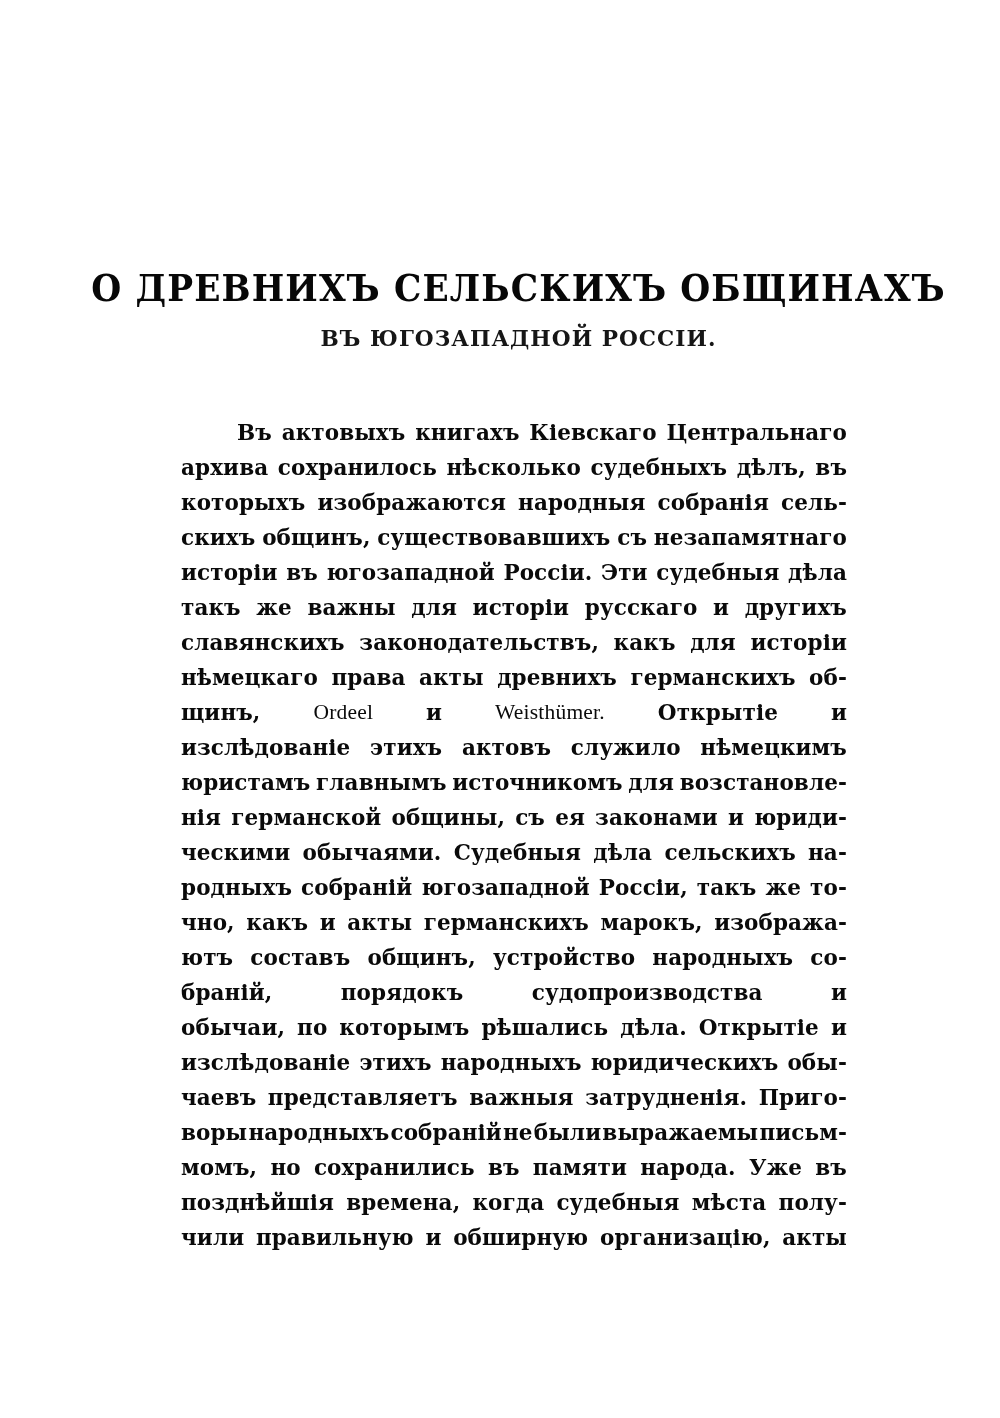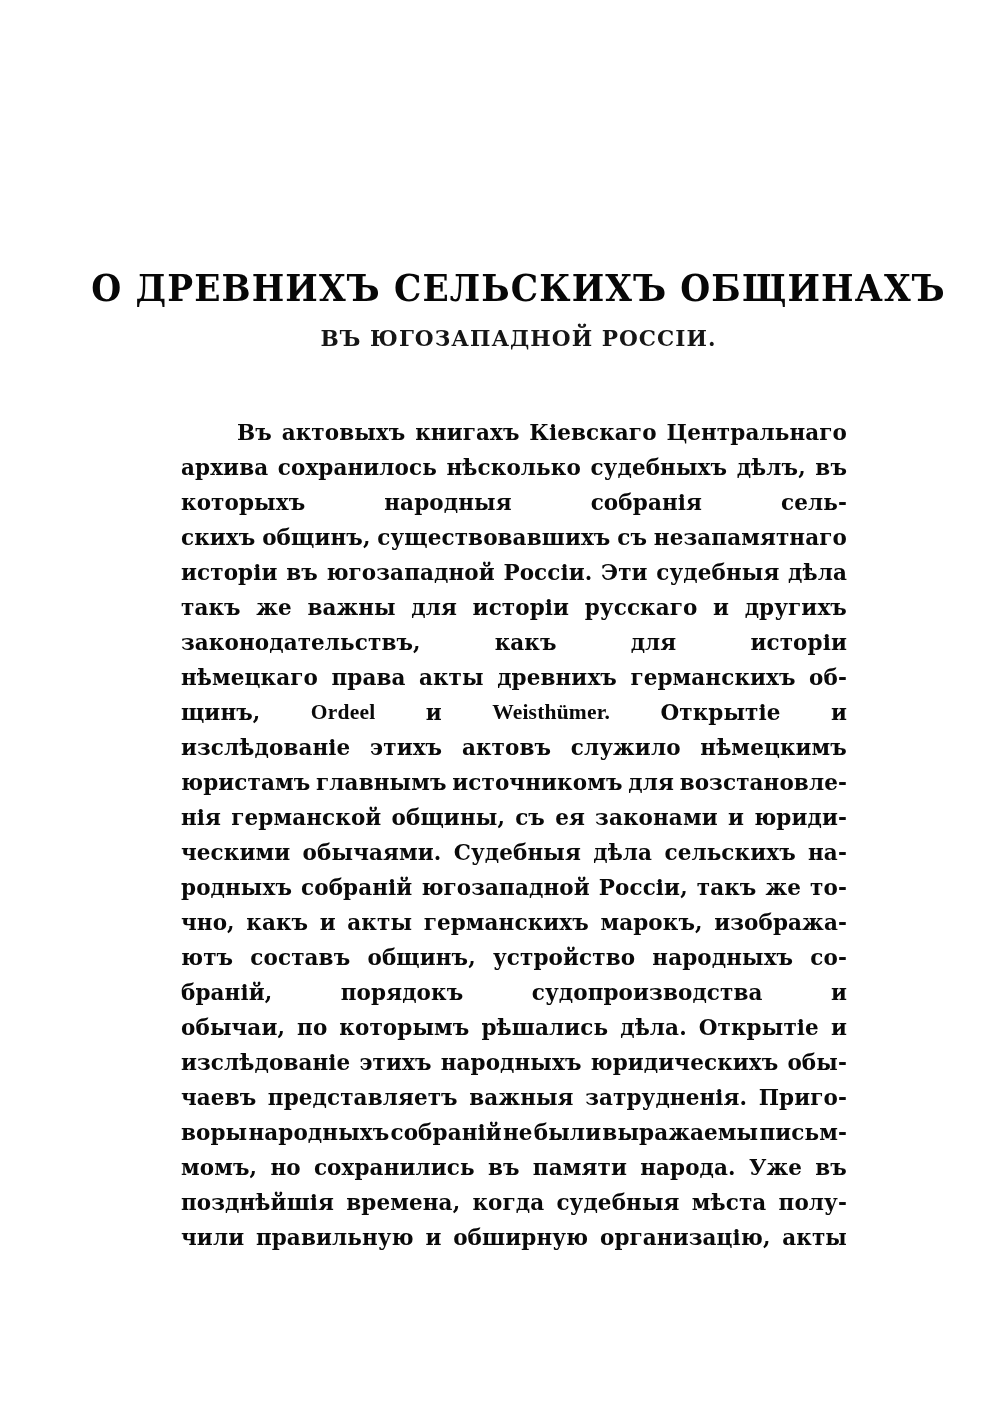--- a/index.html
+++ b/index.html
@@ -96,21 +96,21 @@
 
   .body-line.last {
     display: flex;
     justify-content: space-between;
     width: 100%;
   }
 
   
   .roman {
     font-family: "Liberation Serif", "DejaVu Serif", serif;
-    font-weight: 700;
+    font-weight: 400;
     font-size: 21.5px;
     letter-spacing: 0.2px;
   }
 </style>
 </head>
 <body>
 
 <div class="page">
 
   <div class="title-block">
@@ -129,20 +129,21 @@
       <span class="body-line justify">
         <span class="w">архива</span>
         <span class="w">сохранилось</span>
         <span class="w">нѣсколько</span>
         <span class="w">судебныхъ</span>
         <span class="w">дѣлъ,</span>
         <span class="w">въ</span>
       </span>
       <span class="body-line justify">
         <span class="w">которыхъ</span>
+        <span class="w">изображаются</span>
         <span class="w">народныя</span>
         <span class="w">собранія</span>
         <span class="w">сель-</span>
       </span>
       <span class="body-line justify">
         <span class="w">скихъ</span>
         <span class="w">общинъ,</span>
         <span class="w">существовавшихъ</span>
         <span class="w">съ</span>
         <span class="w">незапамятнаго</span>
@@ -160,20 +161,21 @@
         <span class="w">такъ</span>
         <span class="w">же</span>
         <span class="w">важны</span>
         <span class="w">для</span>
         <span class="w">исторіи</span>
         <span class="w">русскаго</span>
         <span class="w">и</span>
         <span class="w">другихъ</span>
       </span>
       <span class="body-line justify">
+        <span class="w">славянскихъ</span>
         <span class="w">законодательствъ,</span>
         <span class="w">какъ</span>
         <span class="w">для</span>
         <span class="w">исторіи</span>
       </span>
       <span class="body-line justify">
         <span class="w">нѣмецкаго</span>
         <span class="w">права</span>
         <span class="w">акты</span>
         <span class="w">древнихъ</span>

